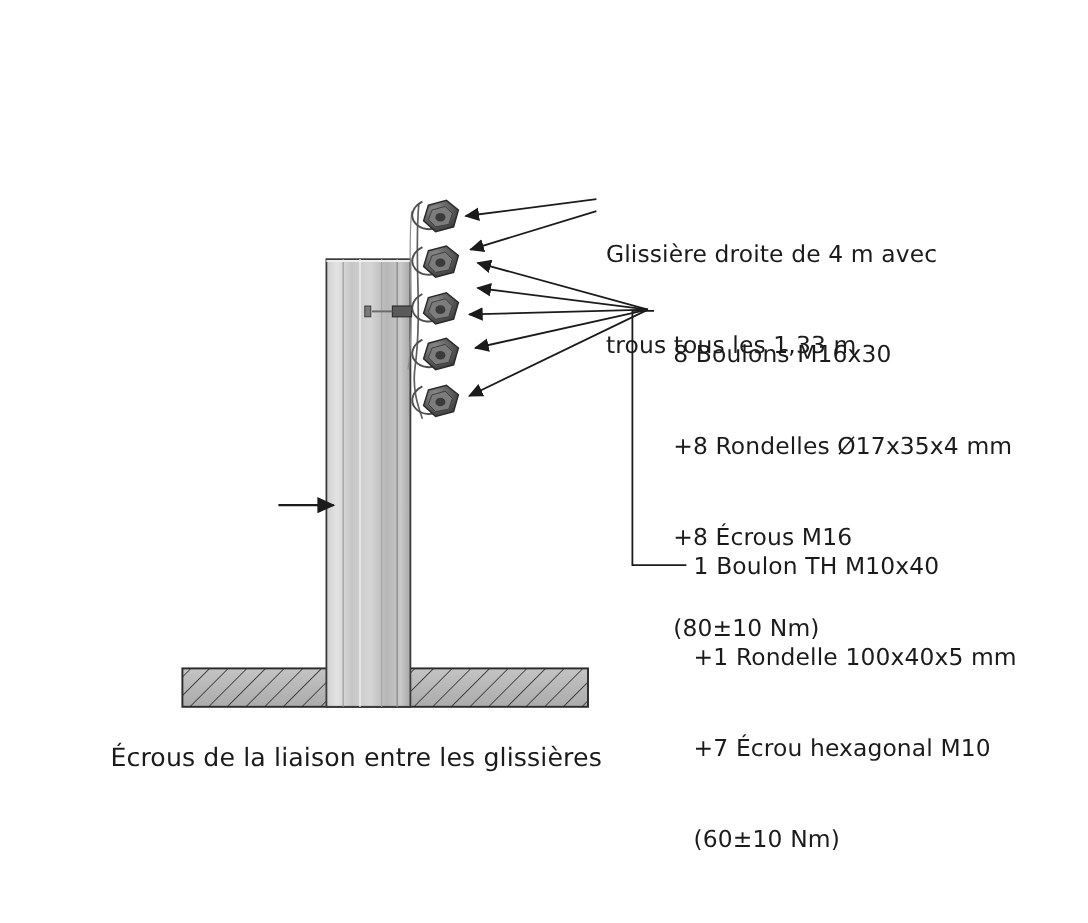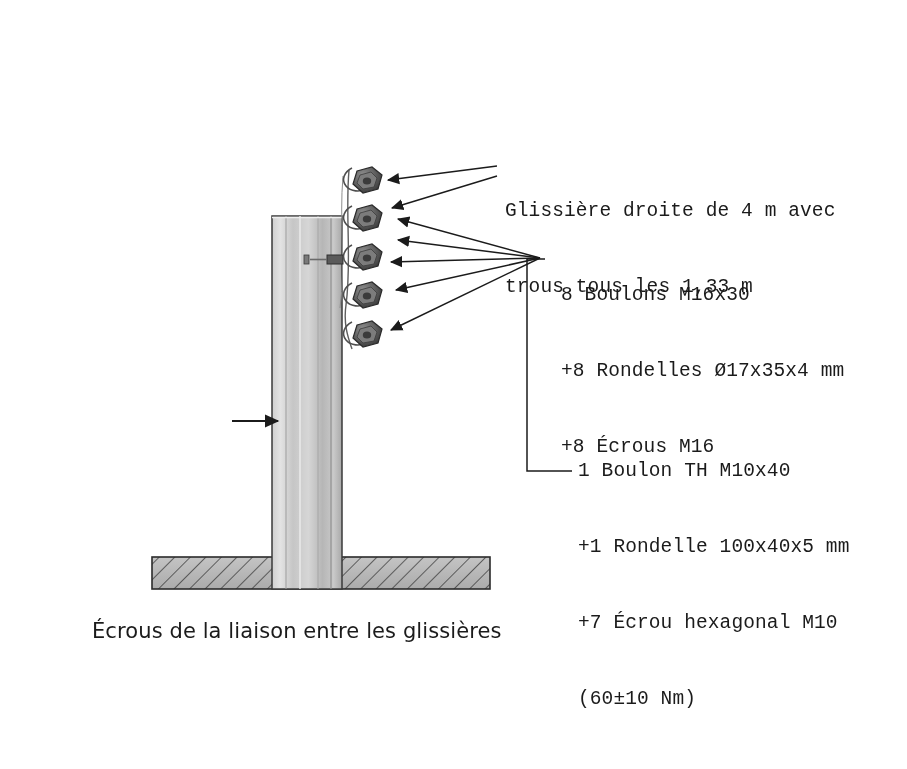--- a/index.html
+++ b/index.html
@@ -35,21 +35,21 @@
     line-height: 1.30;
     font-size: 19.5px;
     letter-spacing: 0.1px;
     color: #1b1b1b;
   }
   .label-right    { left: 505px; top: 148px; }
   .label-bolts    { left: 549px; top: 232px; margin-left: 12px; }
   .label-post     { left: 28px;  top: 379px; }
   .label-base     { left: 578px; top: 408px; }
   .caption        { left: 92px;  top: 618px; font-size: 21px; }
-  .label .ln { display: block; font-family: Liberation Mono, monospace; }
+  .label .ln { display: block; }
 </style>
 </head>
 <body>
 
 <div id="stage">
 
   <svg class="diagram-svg" viewBox="0 0 907 769">
     <defs>
       <linearGradient id="postGrad" x1="0" y1="0" x2="1" y2="0">
         <stop offset="0%" stop-color="#cfcfcf"></stop>
@@ -165,20 +165,21 @@
 
   <div class="label label-right">
     <span class="ln">Glissière droite de 4 m avec</span>
     <span class="ln">trous tous les 1,33 m</span>
   </div>
 
   <div class="label label-bolts">
     <span class="ln">8 Boulons M16x30</span>
     <span class="ln">+8 Rondelles Ø17x35x4 mm</span>
     <span class="ln">+8 Écrous M16</span>
+    <span class="ln">(80±10 Nm)</span>
   </div>
 
 
   <div class="label label-base">
     <span class="ln">1 Boulon TH M10x40</span>
     <span class="ln">+1 Rondelle 100x40x5 mm</span>
     <span class="ln">+7 Écrou hexagonal M10</span>
     <span class="ln">(60±10 Nm)</span>
   </div>
 

